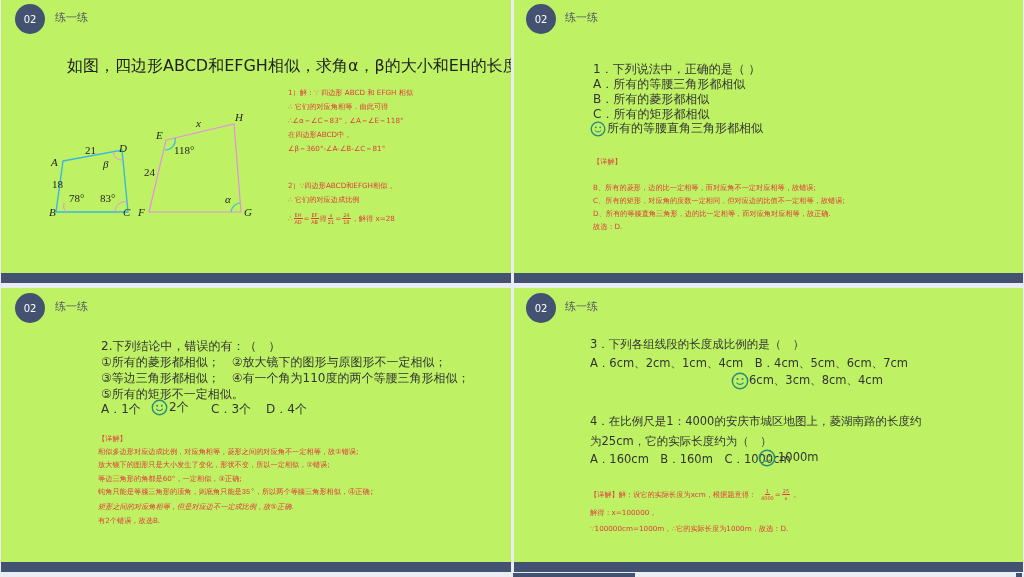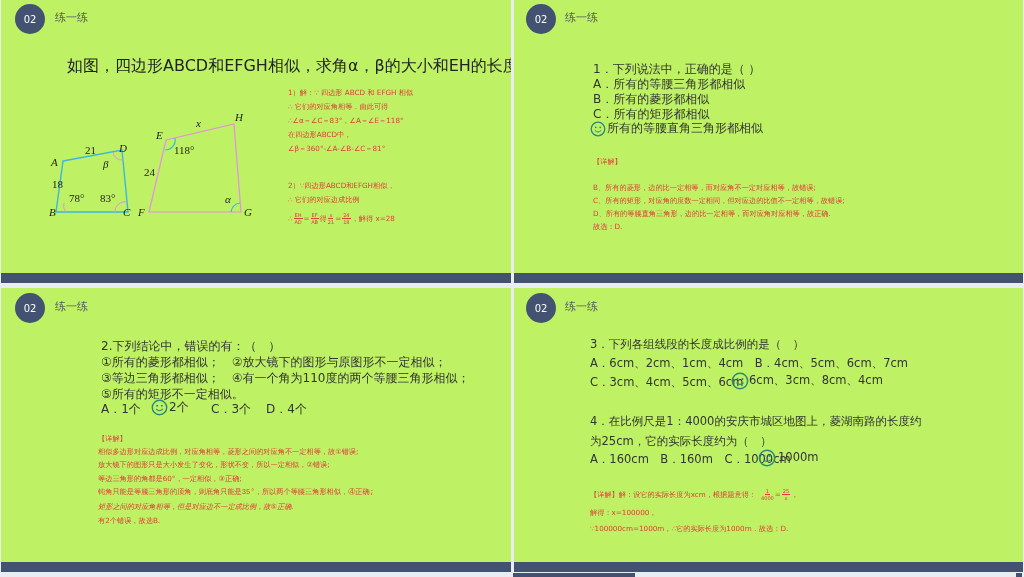--- a/index.html
+++ b/index.html
@@ -175,21 +175,20 @@
 
   <div class="footer-bar"></div>
 </div>
 
 <div class="slide" style="left:514px; top:288px; width:509px; height:284px;">
   <div class="hdr-badge" style="left:12px; top:5px;">02</div>
   <div class="hdr-title" style="left:51px; top:11px;">练一练</div>
 
   <div class="txt lg" style="left:76px; top:47px;">3．下列各组线段的长度成比例的是（　）</div>
   <div class="txt lg" style="left:76px; top:66px;">A．6cm、2cm、1cm、4cm　B．4cm、5cm、6cm、7cm</div>
-  <div class="txt lg" style="left:76px; top:85px;">C．3cm、4cm、5cm、6cm</div>
   <div class="txt lg" style="left:217px; top:83px; display:flex; align-items:center;">
     <svg class="smile" width="18" height="18" viewBox="0 0 16 16">
       <circle cx="8" cy="8" r="6.8" fill="none" stroke="#2a8a7a" stroke-width="1.3"></circle>
       <circle cx="5.8" cy="6.3" r="0.9" fill="#2a8a7a"></circle>
       <circle cx="10.2" cy="6.3" r="0.9" fill="#2a8a7a"></circle>
       <path d="M 4.8 9.4 Q 8 12.6 11.2 9.4" fill="none" stroke="#2a8a7a" stroke-width="1"></path>
     </svg>
     <span>6cm、3cm、8cm、4cm</span>
   </div>
 

